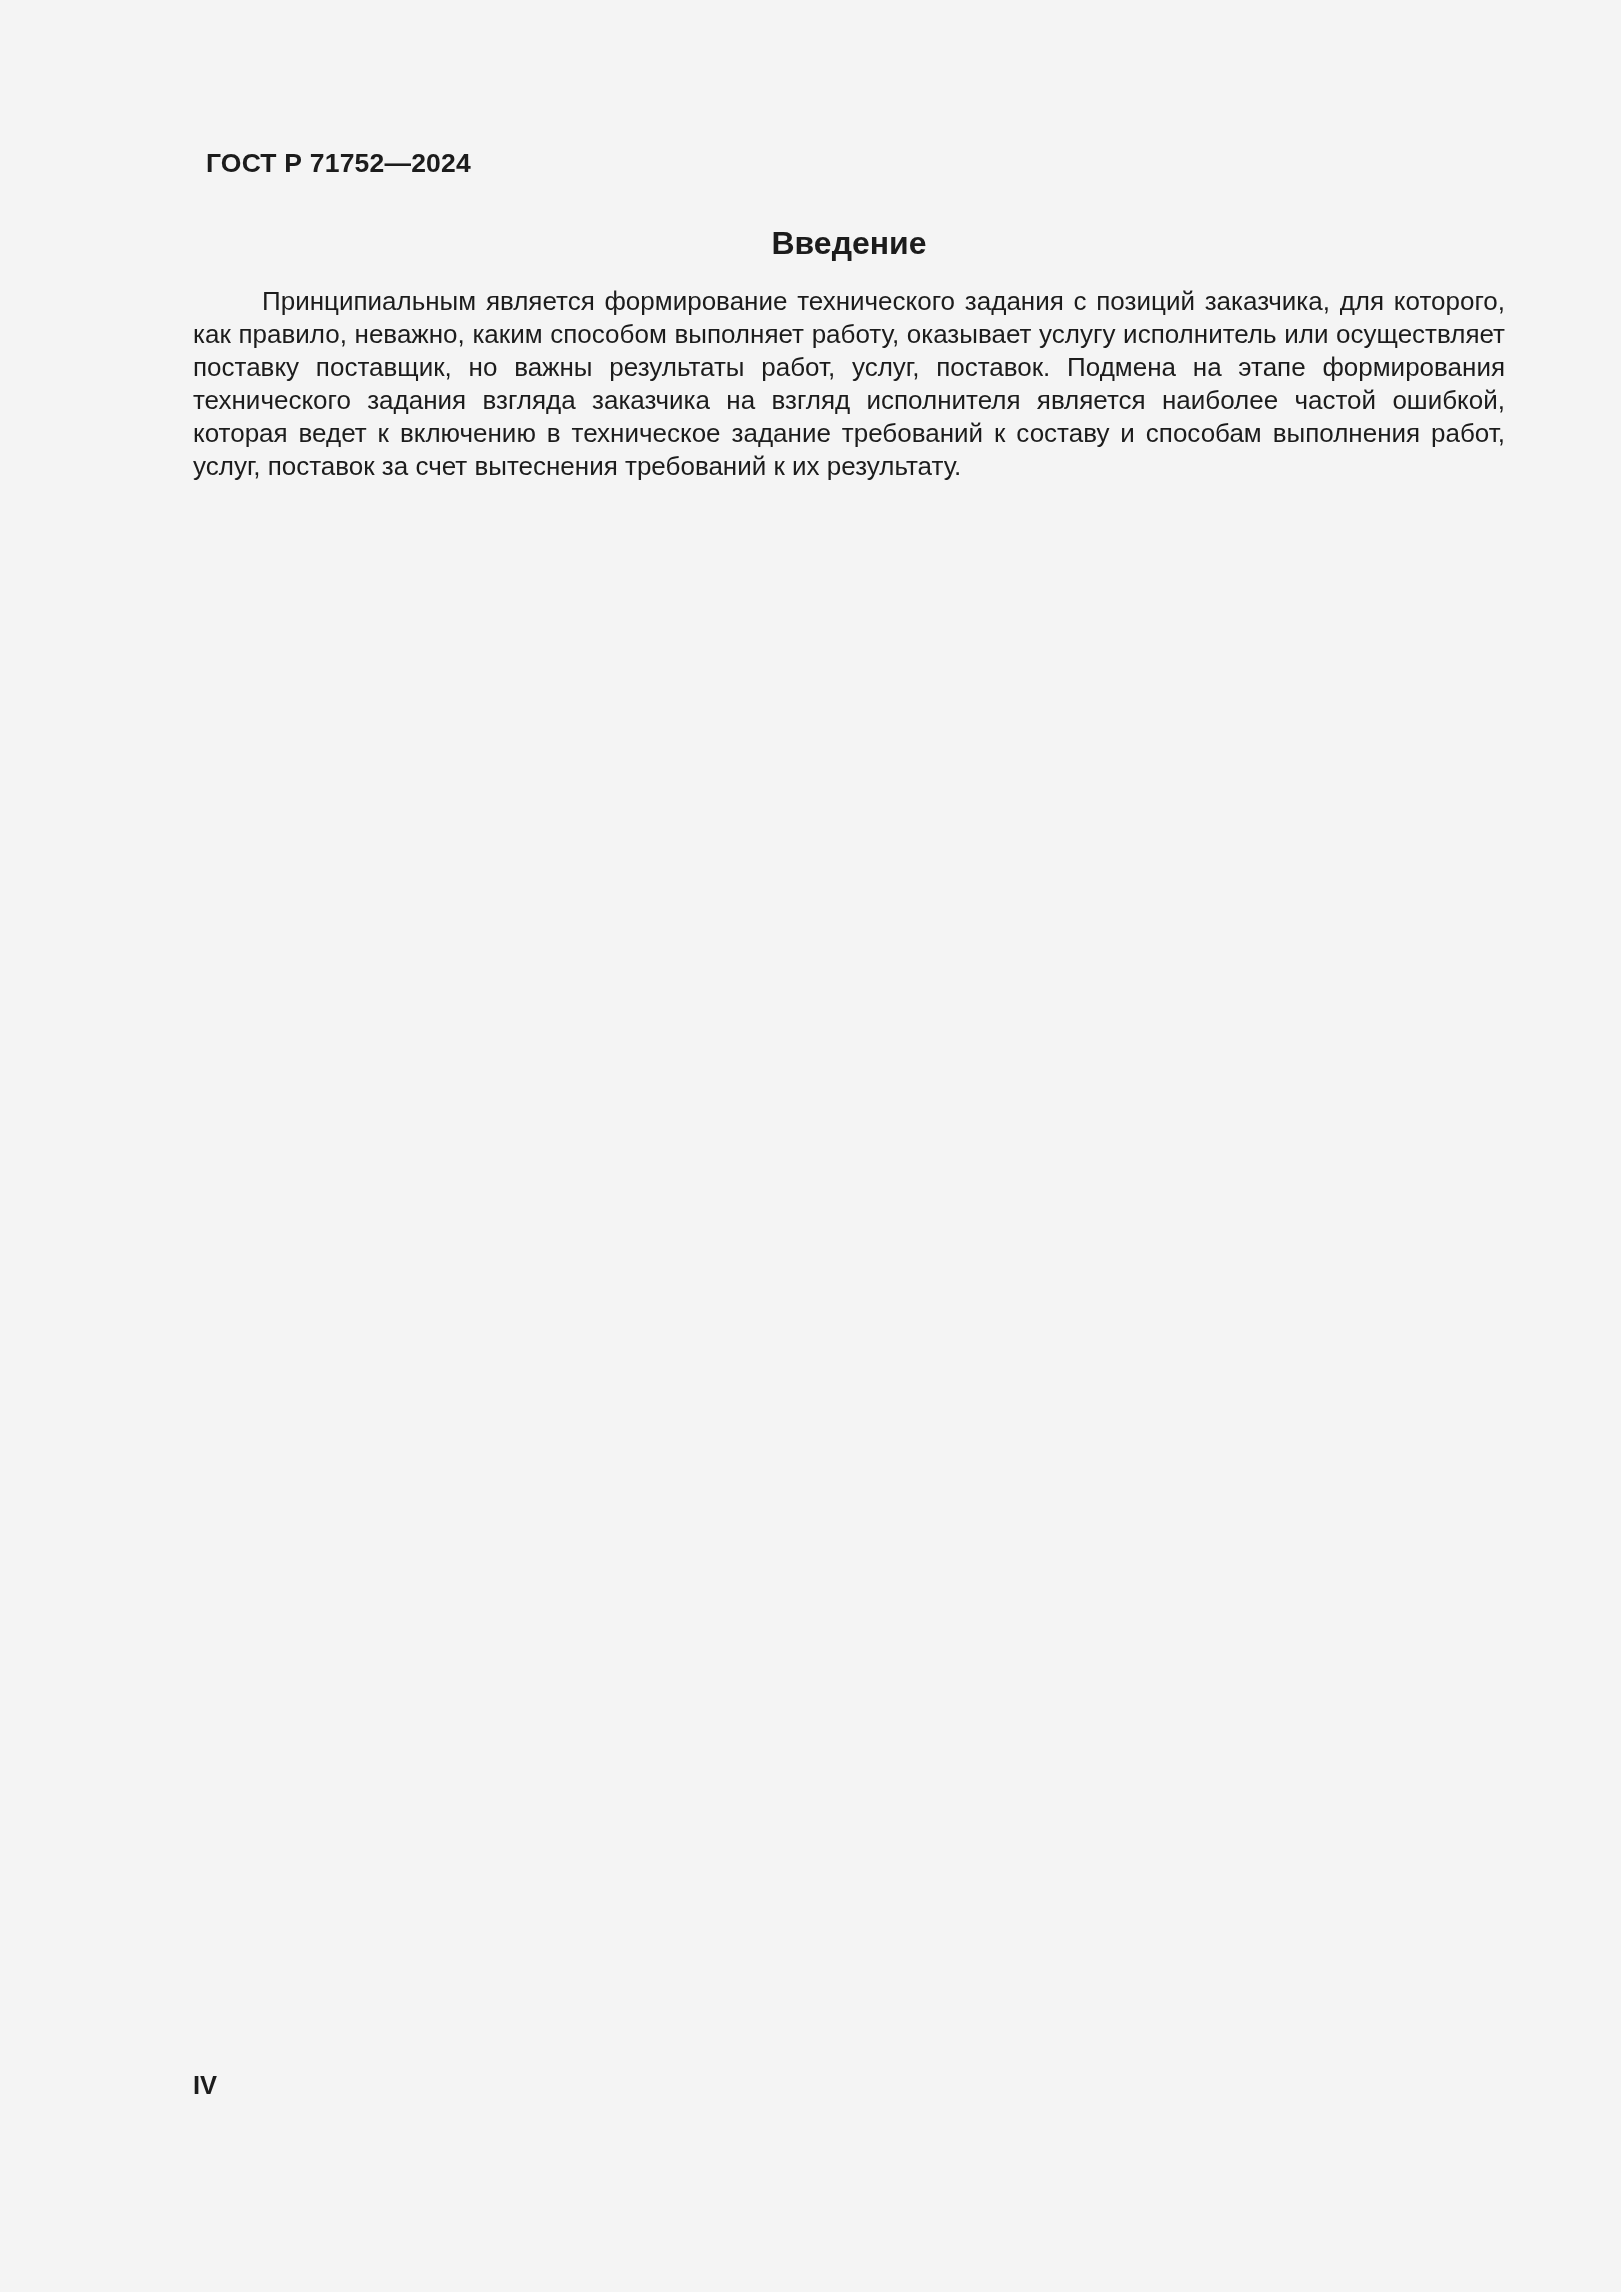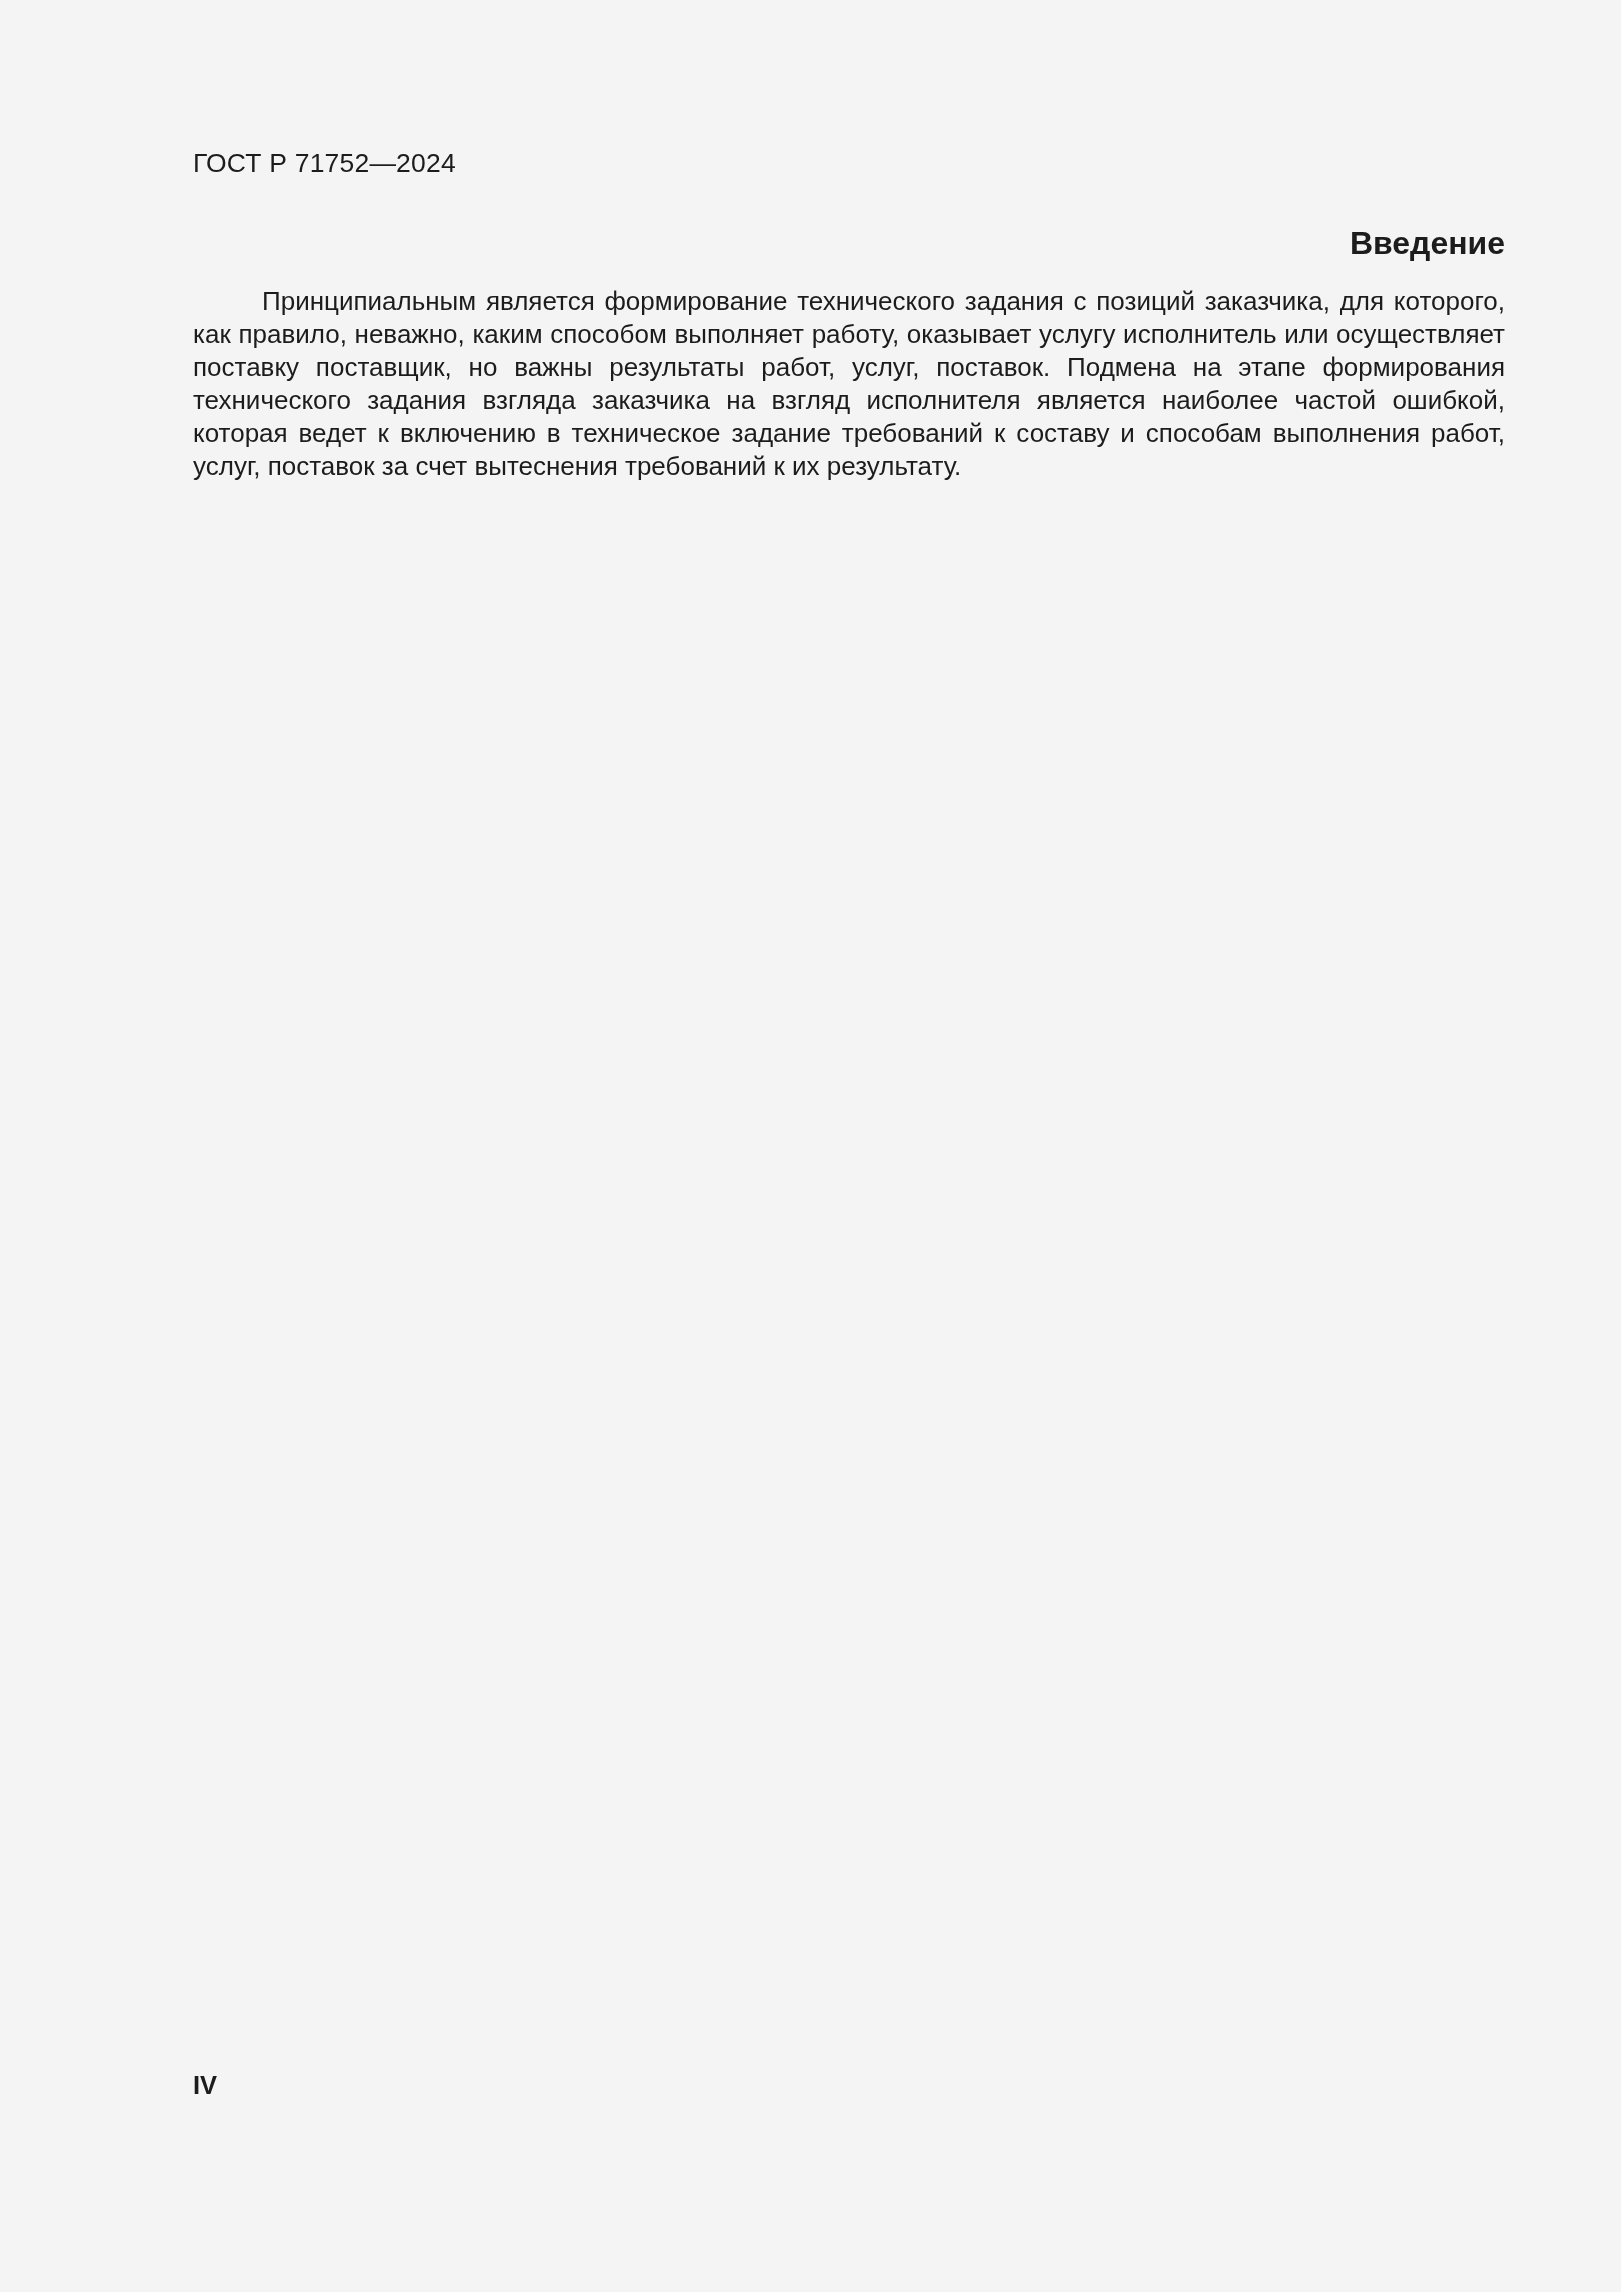--- a/index.html
+++ b/index.html
@@ -16,37 +16,37 @@
       font-family: "Liberation Sans", "DejaVu Sans", sans-serif;
     }
     .page {
       position: absolute;
       left: 0; top: 0;
       width: 1621px;
       height: 2293px;
     }
     .doc-header {
       position: absolute;
-      left: 193px;
+      left: 206px;
       top: 147px;
       font-size: 26.5px;
-      font-weight: normal;
+      font-weight: bold;
       line-height: 33px;
       letter-spacing: 0.2px;
       white-space: nowrap;
     }
     .column {
       position: absolute;
       left: 193px;
       width: 1312px;
       top: 222px;
     }
     .section-title {
       margin: 0;
-      text-align: right;
+      text-align: center;
       font-size: 32px;
       font-weight: bold;
       line-height: 43px;
       height: 43px;
     }
     .body-text {
       margin-top: 19.6px;
     }
     .para {
       margin: 0;

